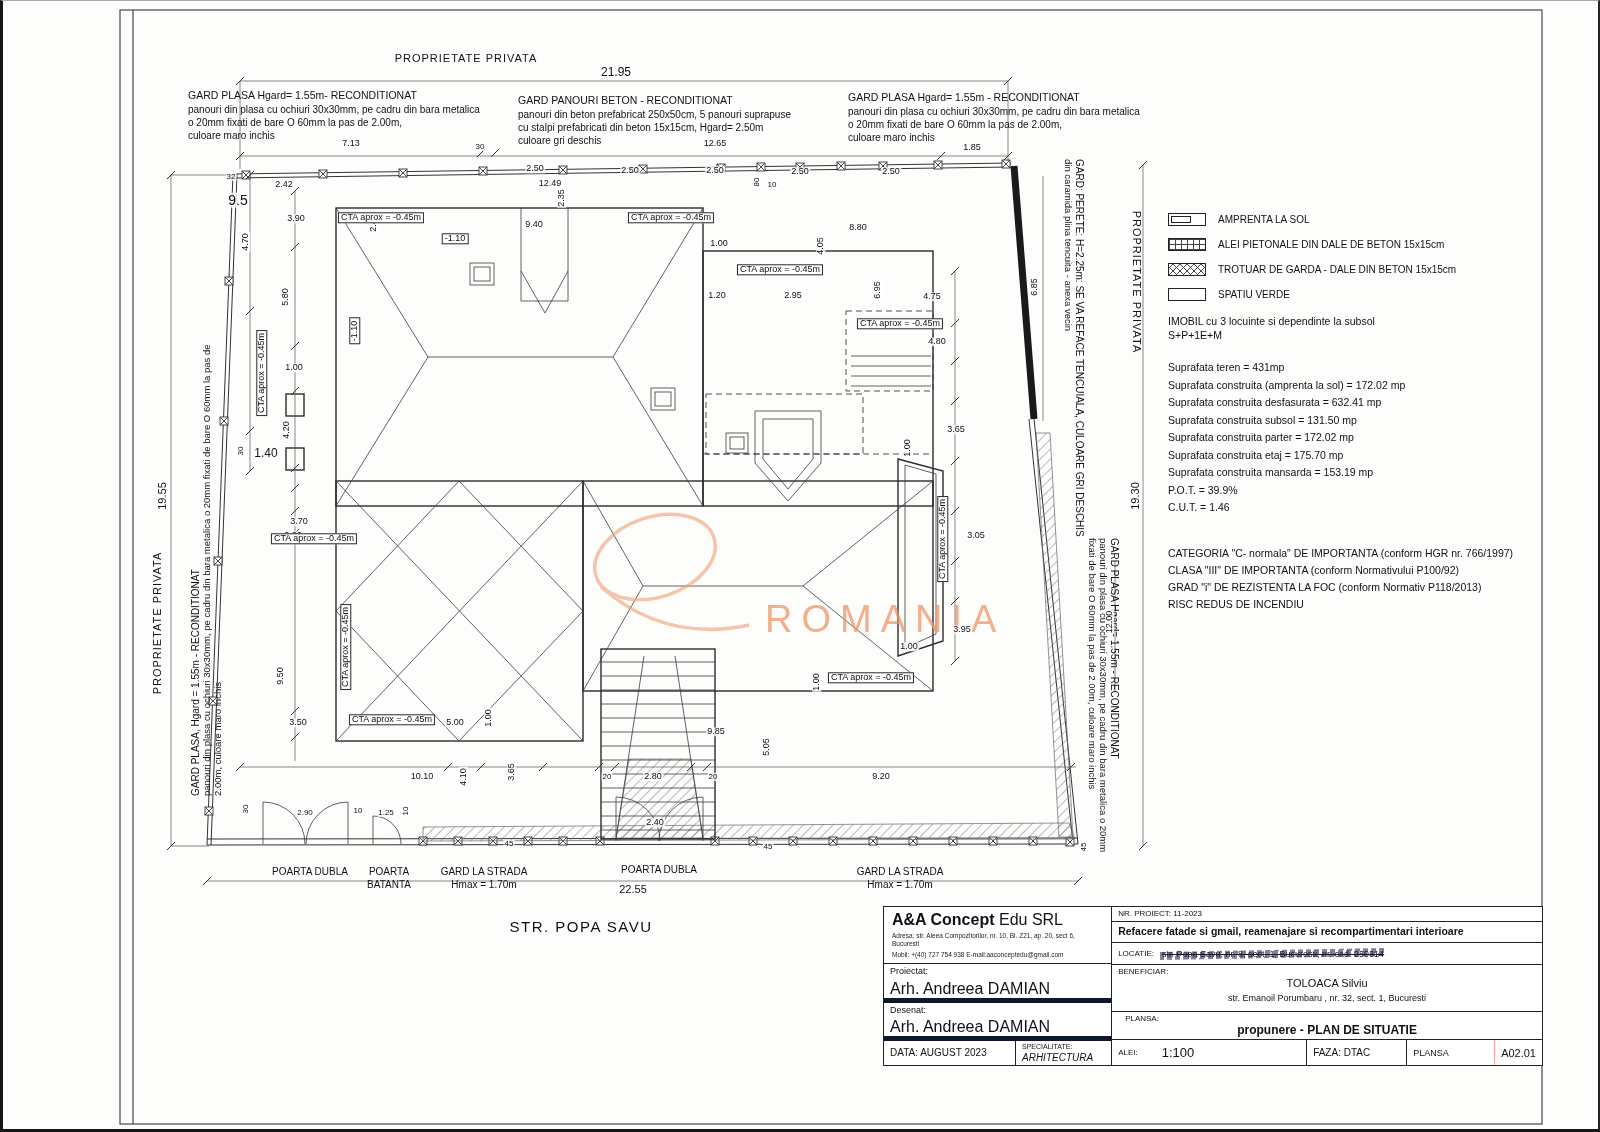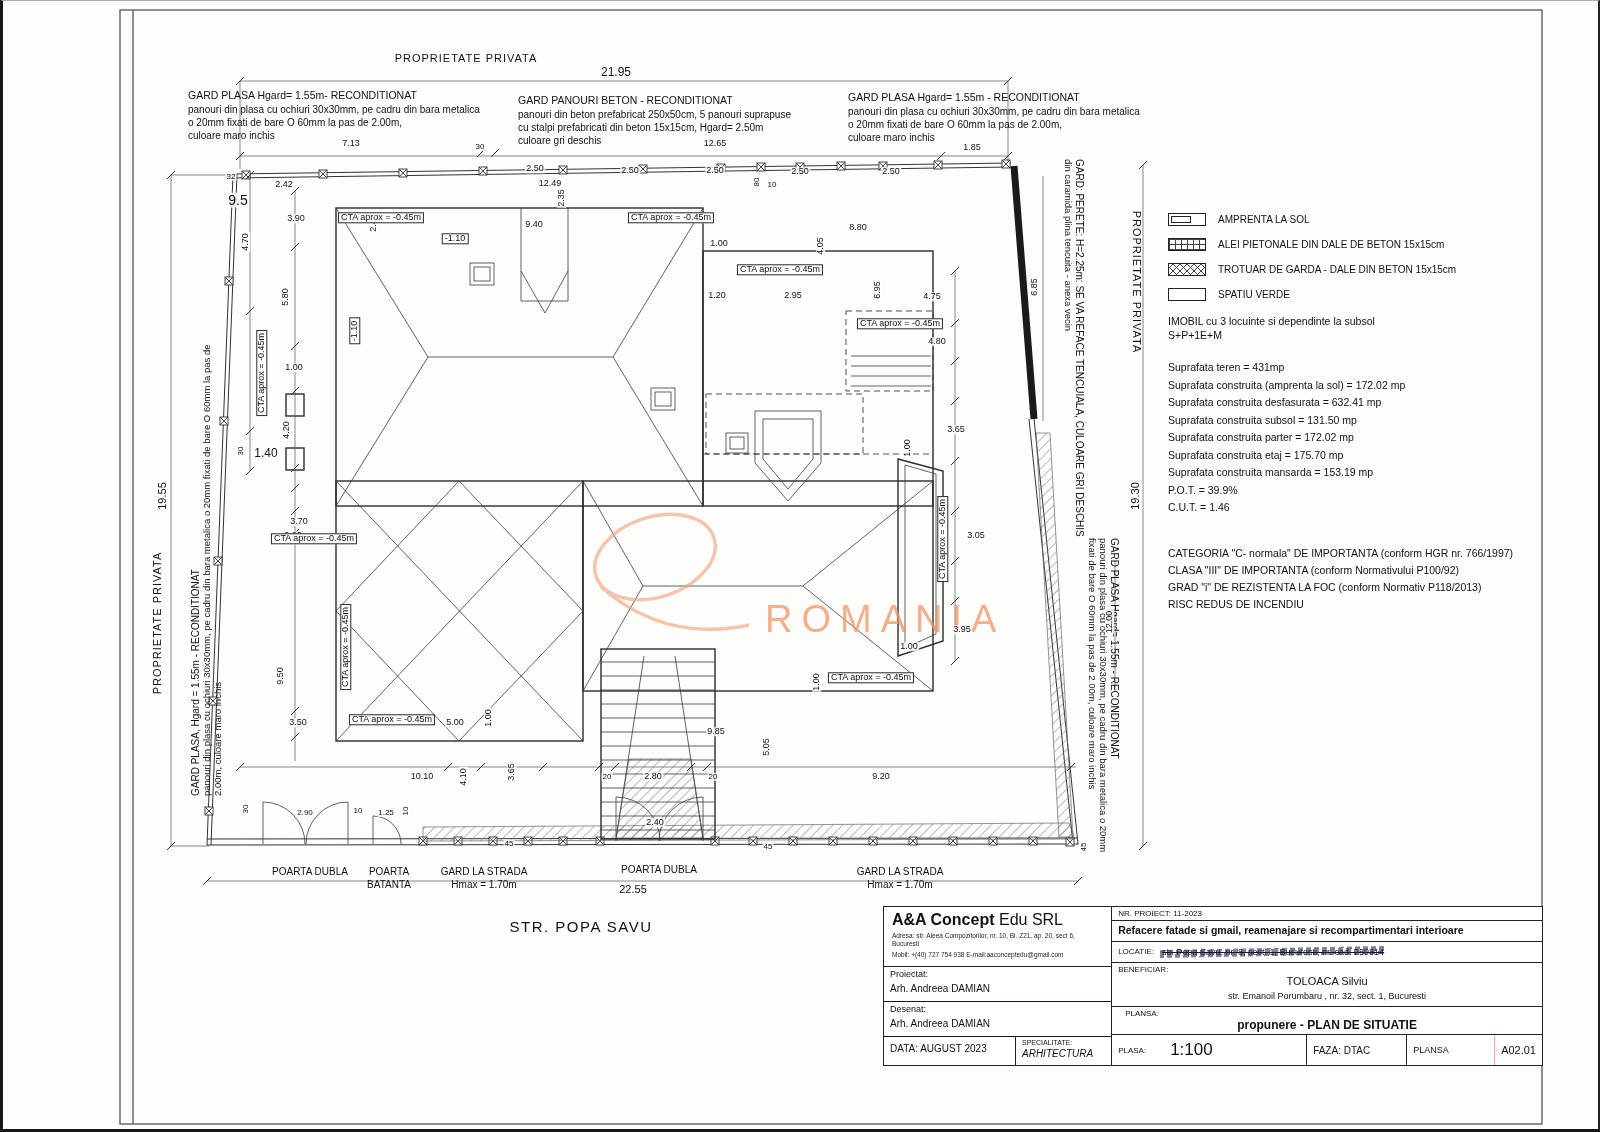--- a/index.html
+++ b/index.html
@@ -58,21 +58,21 @@
   .wm-text{position:absolute;left:762px;top:597px;font-size:38px;letter-spacing:9px;color:rgba(238,148,100,0.75);}
 
   .tblock{position:absolute;left:880px;top:905px;width:660px;height:160px;border:1.5px solid #222;box-sizing:border-box;display:flex;background:#fff;}
   .tb-left{width:275px;border-right:1.2px solid #222;display:flex;flex-direction:column;box-sizing:border-box;}
   .tb-right{flex:1;display:flex;flex-direction:column;box-sizing:border-box;}
   .tb-company{height:60px;padding:4px 8px 2px 8px;border-bottom:1px solid #222;box-sizing:border-box;}
   .tb-company .cname{font-size:16px;}
   .tb-company .cname b{font-weight:bold;}
   .tb-company .tiny{font-size:6.5px;color:#222;margin-top:3px;line-height:8px;}
   .tb-rlabel{font-size:9px;padding:2px 6px 0 6px;height:14px;}
-  .tb-rval{font-size:10px;padding:0 6px 2px 6px;height:16px;border-bottom:1px solid #0f172a;}
+  .tb-rval{font-size:16px;padding:0 6px 2px 6px;height:16px;border-bottom:5px solid #0f172a;}
   .tb-bottom{flex:1;display:flex;}
   .tb-data{width:132px;border-right:1px solid #222;font-size:10px;padding:6px 6px;box-sizing:border-box;}
   .tb-spec{flex:1;padding:2px 6px;box-sizing:border-box;}
   .tb-spec .sl{font-size:7px;}
   .tb-spec .sv{font-size:10px;margin-top:2px;font-style:italic;}
   .tr-row{border-bottom:1px solid #222;box-sizing:border-box;}
   .tr-nr{height:15px;font-size:8px;padding:2px 6px;}
   .tr-title{height:21px;font-size:10.5px;font-weight:bold;padding:3px 6px;}
   .tr-loc{height:22px;font-size:8px;padding:3px 6px;display:flex;align-items:center;gap:8px;}
   .struck{font-size:9px;position:relative;text-decoration:line-through;color:#15152a;}
@@ -81,21 +81,21 @@
   .tr-ben .bl{font-size:8px;}
   .tr-ben .bn{font-size:11px;text-align:center;margin-top:1px;}
   .tr-ben .ba{font-size:9px;text-align:center;margin-top:4px;}
   .tr-pl{height:28px;padding:2px 6px;}
   .tr-pl .pl{font-size:8px;padding-left:7px;}
   .tr-pl .pv{font-size:12px;font-weight:bold;text-align:center;}
   .tr-last{flex:1;display:flex;}
   .tc{box-sizing:border-box;padding:5px 6px;display:flex;align-items:center;}
   .tc-scara{width:195px;border-right:1px solid #222;gap:24px;}
   .tc-scara .sl2{font-size:8px;}
-  .tc-scara .sv2{font-size:17px;}
+  .tc-scara .sv2{font-size:13px;}
   .tc-faza{width:100px;border-right:1px solid #222;font-size:10px;}
   .tc-plansa{width:88px;border-right:1px solid #fca5a5;font-size:9px;}
   .tc-nr{flex:1;font-size:11px;justify-content:center;}
 </style>
 </head>
 <body>
 
 <div class="canvas">
 
   <svg class="plan" viewBox="0 0 1600 1132">
@@ -528,21 +528,21 @@
         <div class="bl">BENEFICIAR:</div>
         <div class="bn">TOLOACA Silviu</div>
         <div class="ba">str. Emanoil Porumbaru , nr. 32, sect. 1, Bucuresti</div>
       </div>
       <div class="tr-row tr-pl">
         <div class="pl">PLANSA:</div>
         <div class="pv">propunere - PLAN DE SITUATIE</div>
       </div>
       <div class="tr-last">
         <div class="tc tc-scara">
-          <span class="sl2">PLASA:</span>
+          <span class="sl2">ALEI:</span>
           <span class="sv2">1:100</span>
         </div>
         <div class="tc tc-faza">FAZA: DTAC</div>
         <div class="tc tc-plansa">PLANSA</div>
         <div class="tc tc-nr">A02.01</div>
       </div>
     </div>
   </div>
 
 </div>

